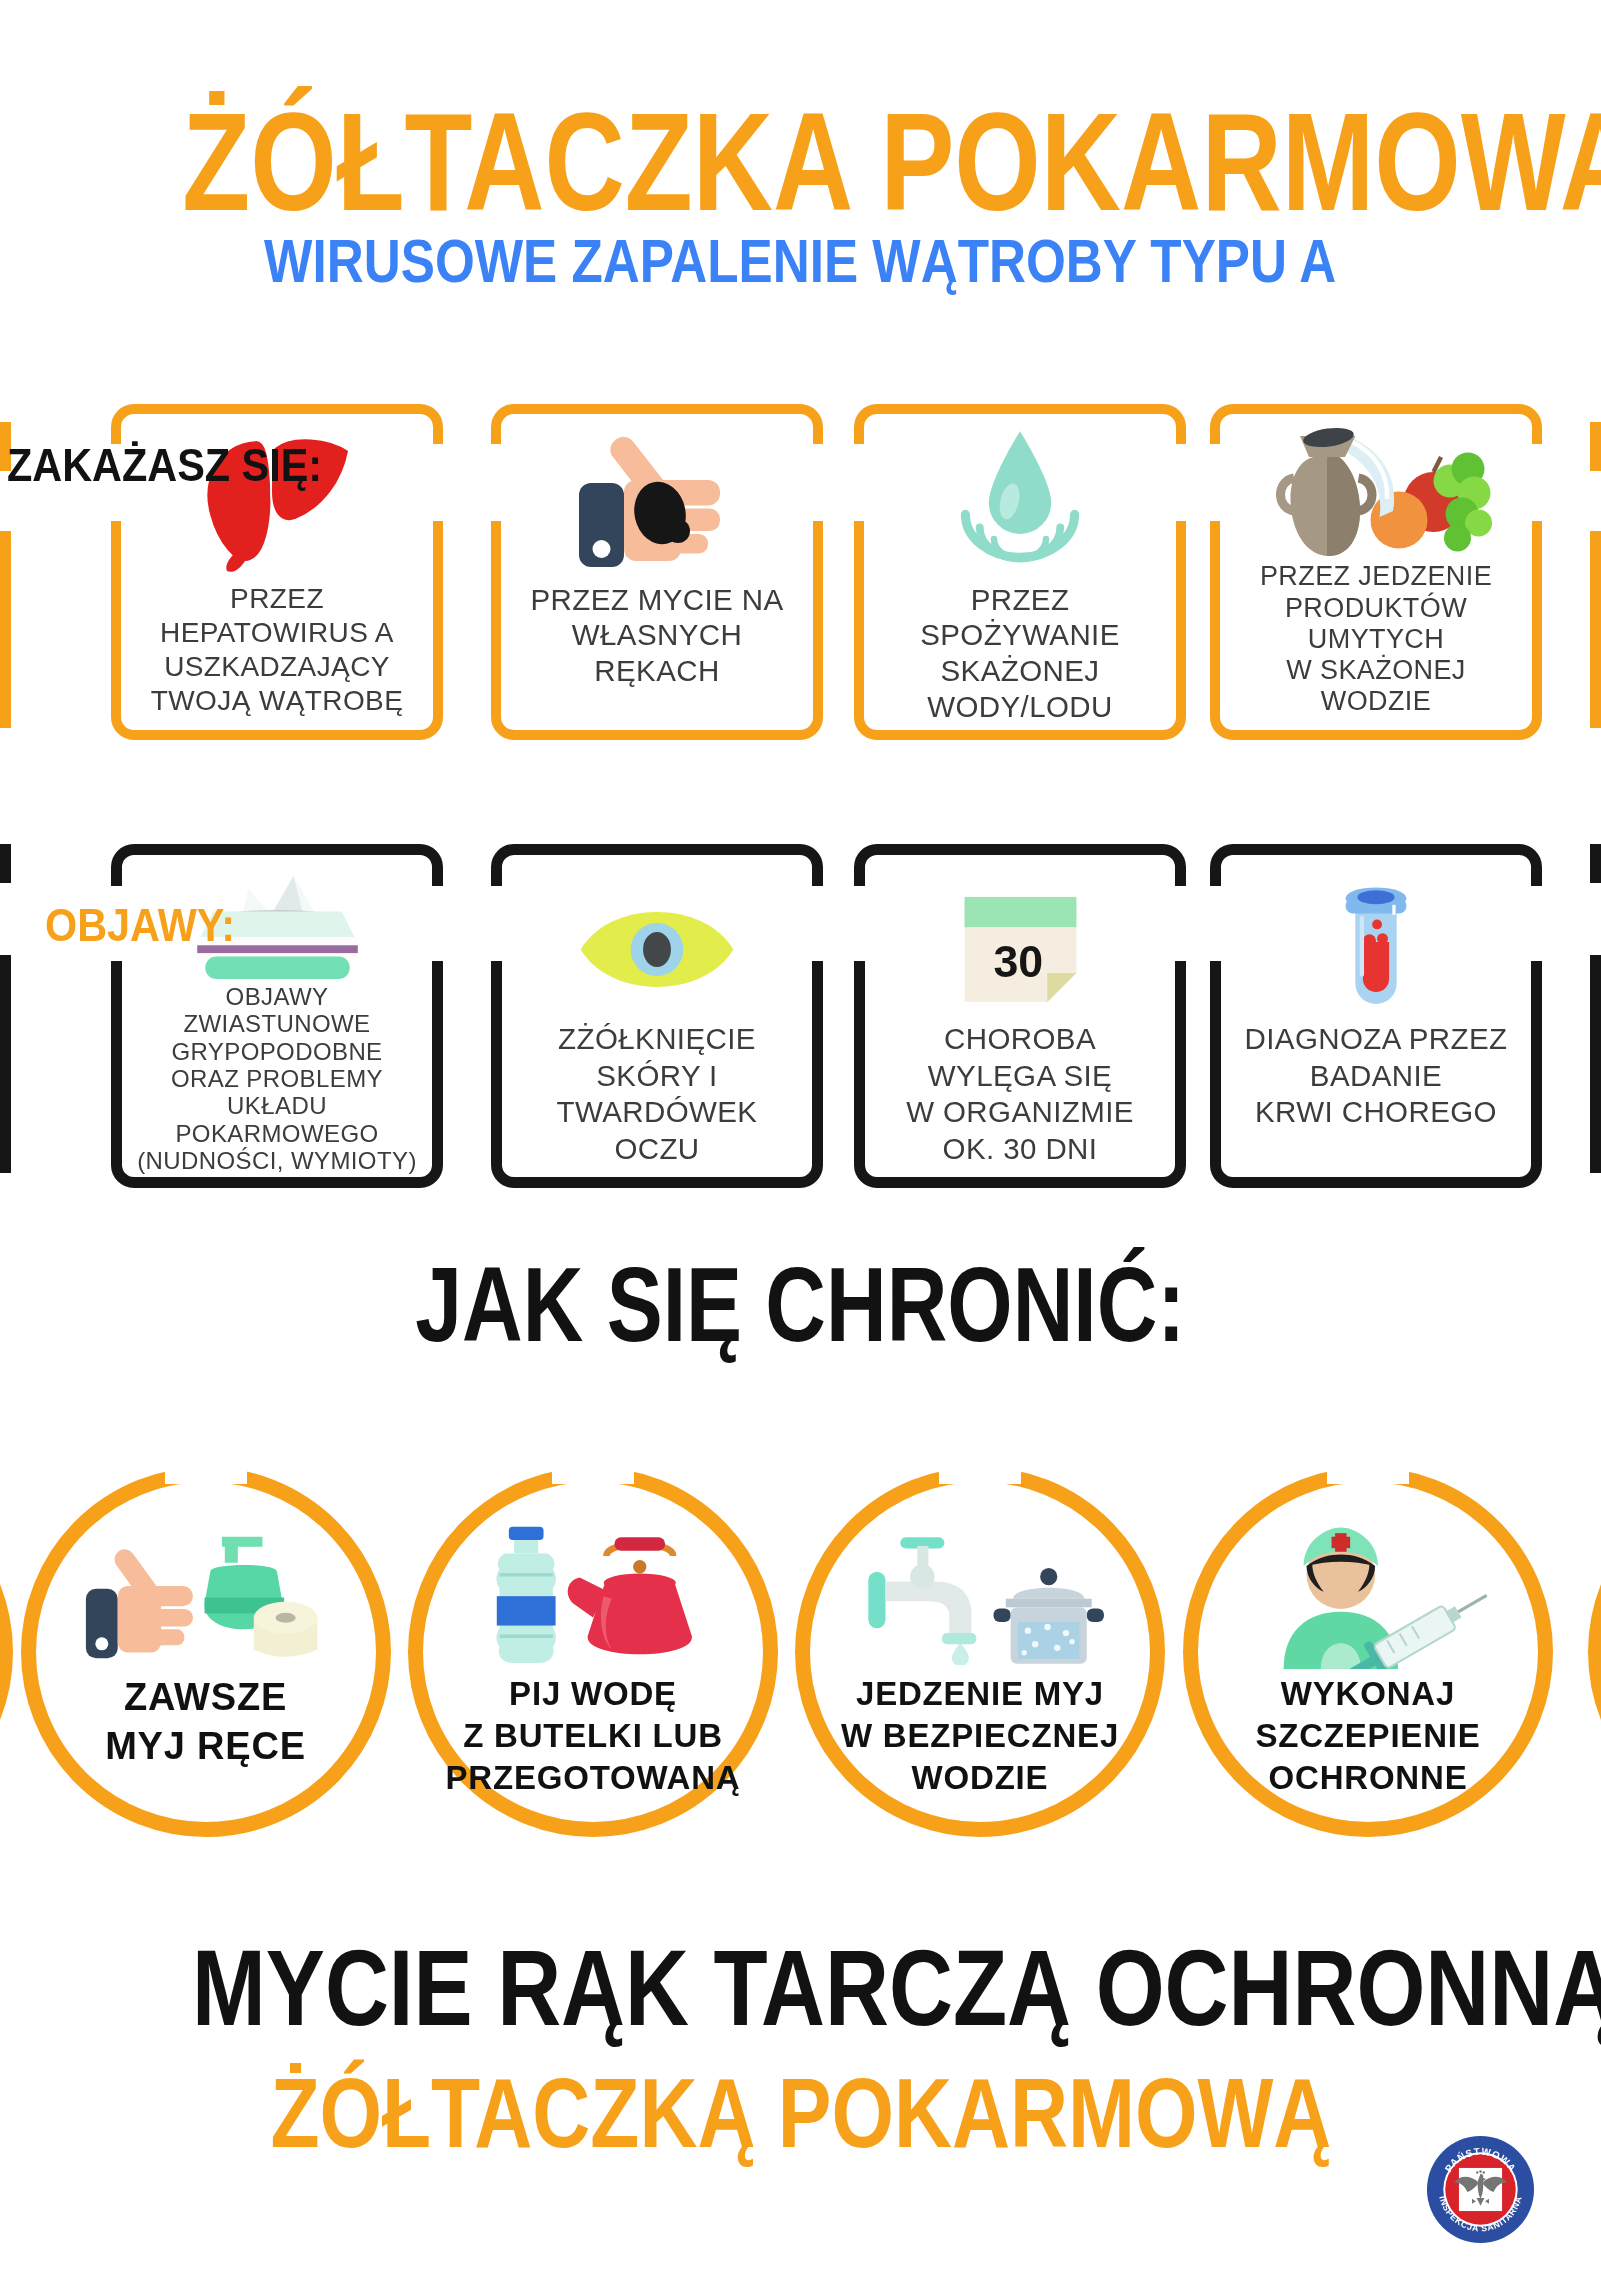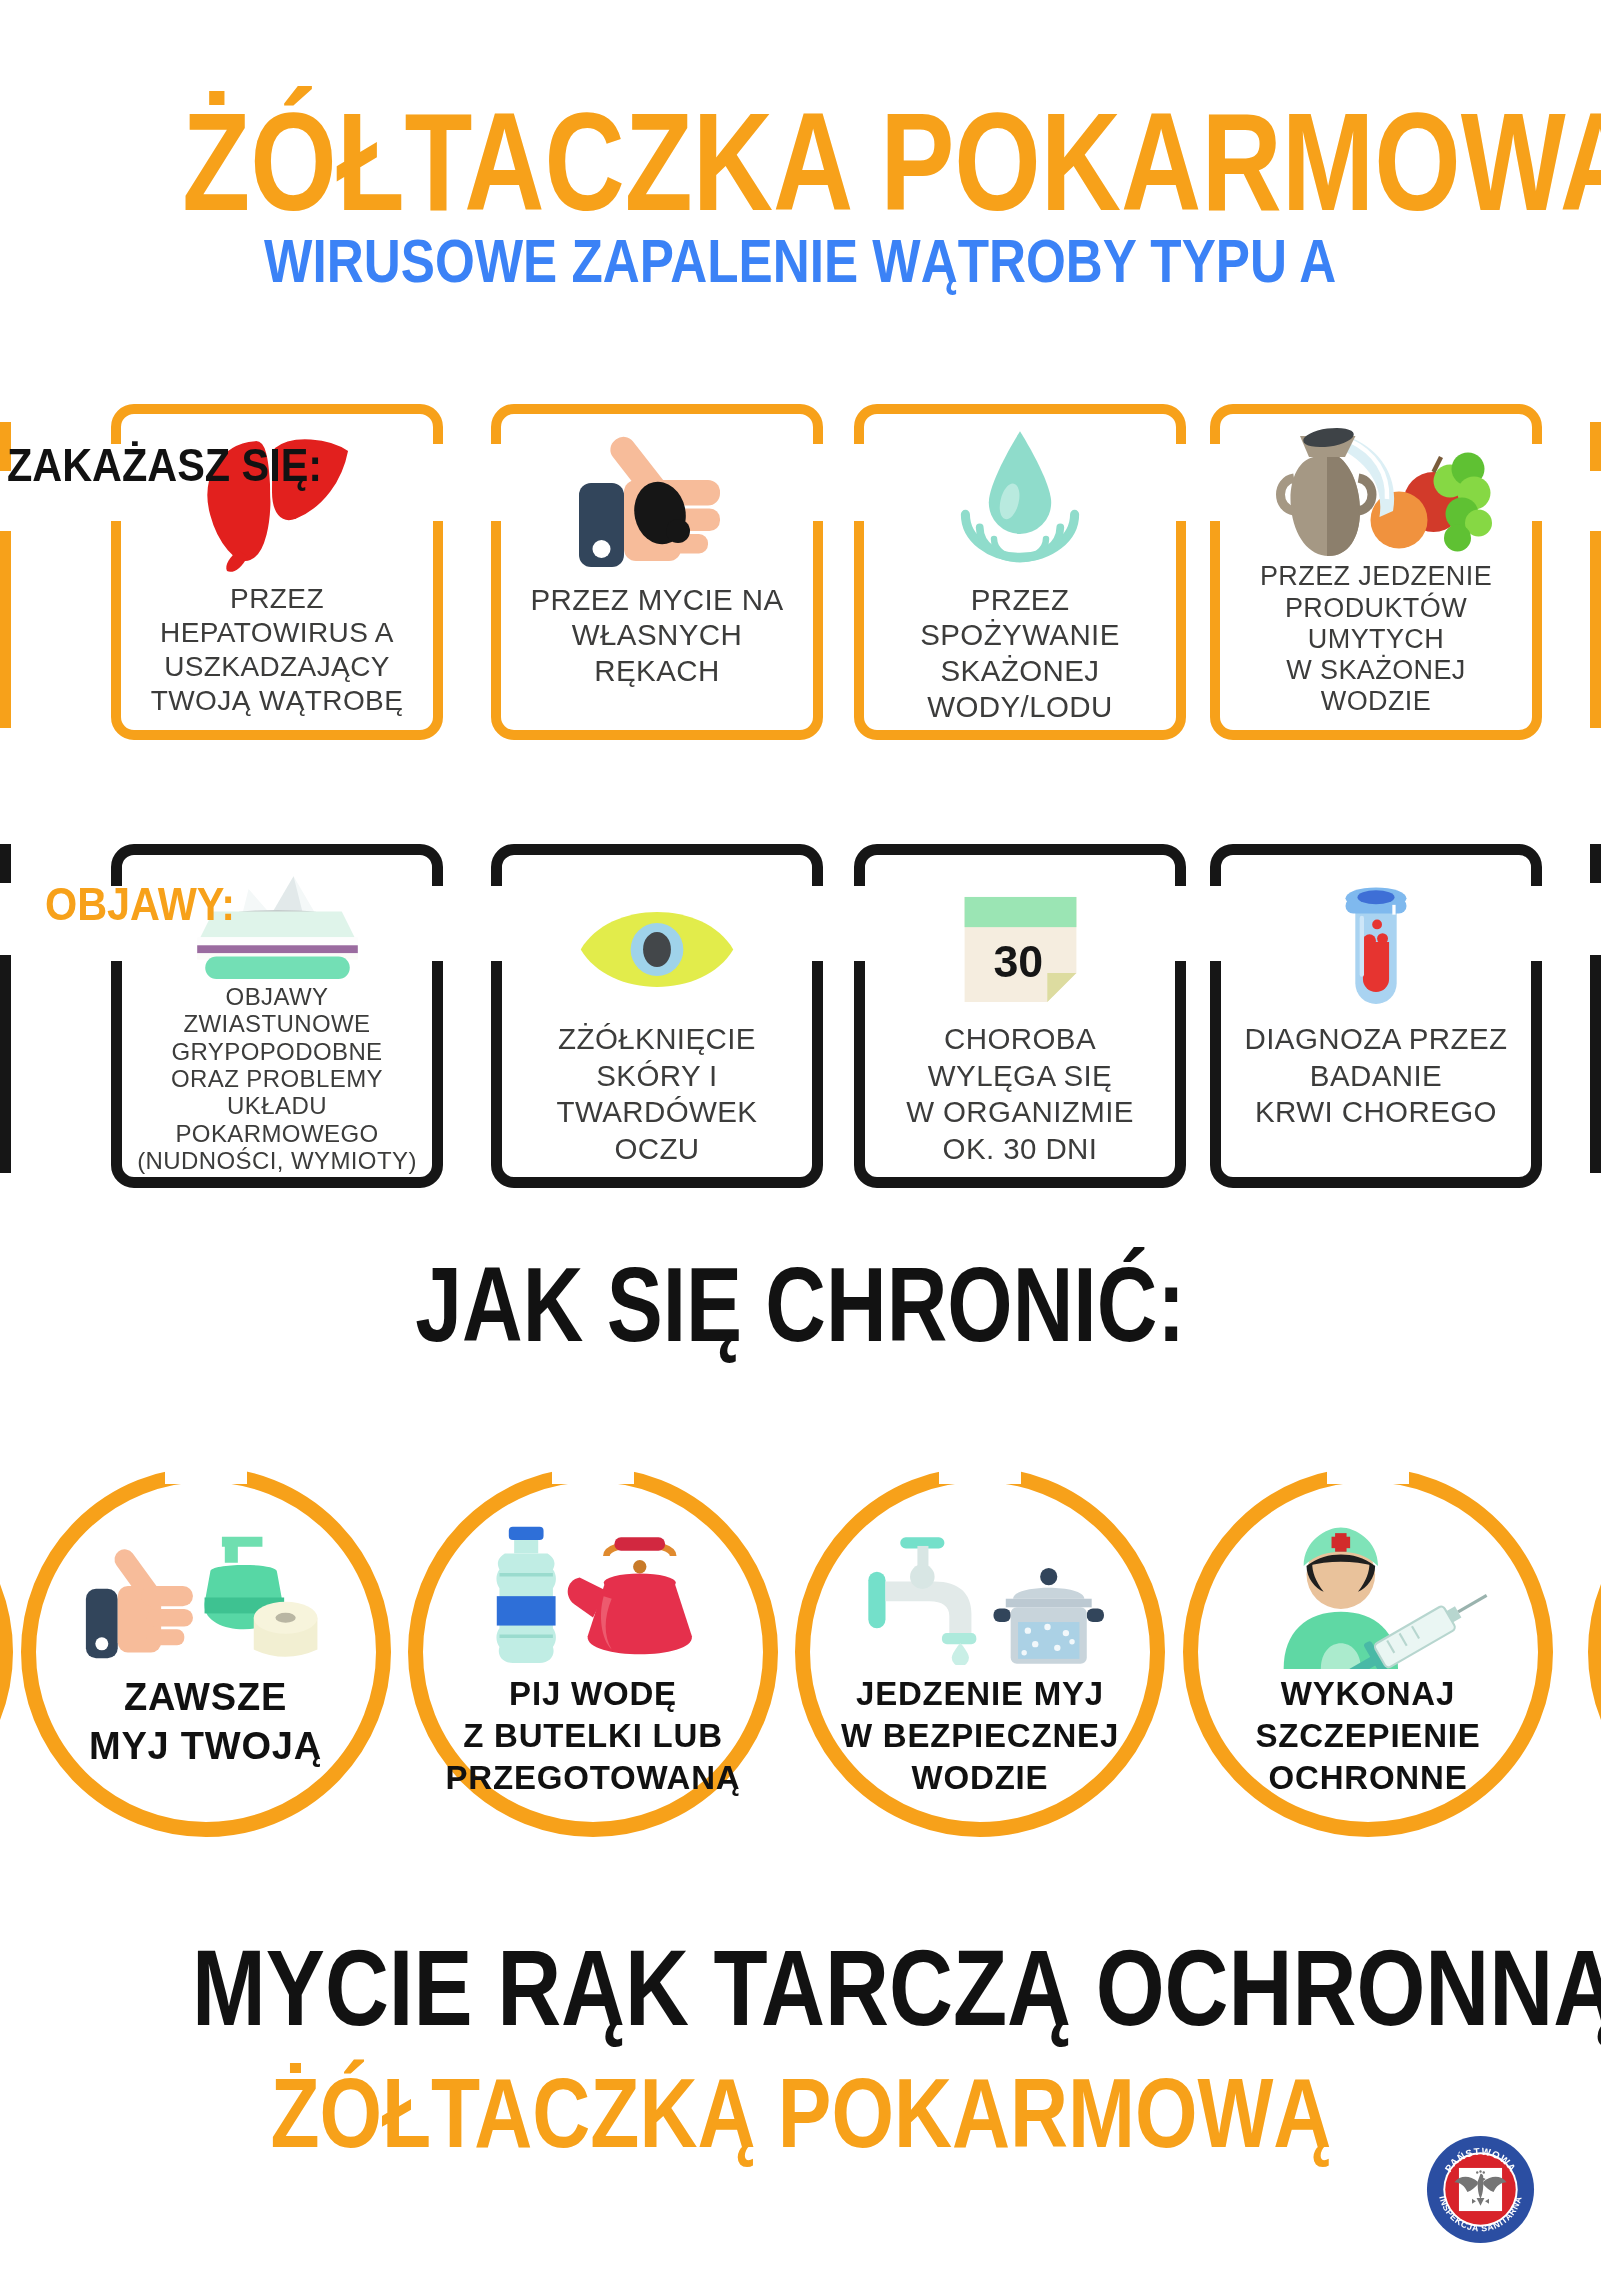--- a/index.html
+++ b/index.html
@@ -44,21 +44,21 @@
   .b3 .icon-area { height:156px; margin-top:11.5px; } .b3 .box-text { font-size:29.5px; line-height:1.22; }
   .b4 .icon-area { height:139px; margin-top:8.2px; } .b4 .box-text { font-size:27px; line-height:1.16; }
   
   .s1 .icon-area { height:115px; margin-top:13px; } .s1 .box-text { font-size:24px; line-height:1.14; }
   .s2 .icon-area { height:143px; margin-top:23px; } .s2 .box-text { font-size:29.5px; line-height:1.24; }
   .s3 .icon-area { height:143px; margin-top:23px; } .s3 .box-text { font-size:29.5px; line-height:1.24; }
   .s4 .icon-area { height:143px; margin-top:23px; } .s4 .box-text { font-size:29.5px; line-height:1.24; }
 
   .sec-label { position:absolute; font-weight:bold; font-size:46px; line-height:1; z-index:5; }
   .label-infect   { left:6.6px;  top:442px;  color:#121212; }
-  .label-symptoms { left:45px; top:881px; color:#F7A11A; }
+  .label-symptoms { left:45px; top:902px; color:#F7A11A; }
 
   
   .edge-seg { position:absolute; width:10.6px; }
   .edge-seg.orange { background:#F7A11A; }
   .edge-seg.black  { background:#161616; }
 
   
   .circle {
     position:absolute; top:1467px; width:370px; height:370px; box-sizing:border-box;
     border:15.6px solid #F7A11A; border-radius:50%;
@@ -285,21 +285,21 @@
         <rect x="44" y="70" width="26" height="11" rx="5" fill="#F7BC9A"></rect>
         <path d="M96,6 L124,6 L124,13 L107,13 L107,24 L98,24 L98,13 L96,13 Z" fill="#6FDFB0"></path>
         <path d="M88,30 C88,24 134,24 134,30 L138,52 C140,76 82,76 84,52 Z" fill="#57D7A5"></path>
         <rect x="84" y="48" width="55" height="11" fill="#3EC291"></rect>
         <path d="M118,62 L162,62 L162,84 Q140,94 118,84 Z" fill="#F2EFD2"></path>
         <ellipse cx="140" cy="62" rx="22" ry="11" fill="#F7F4DC"></ellipse>
         <ellipse cx="140" cy="62" rx="7" ry="3.5" fill="#B9B6A3"></ellipse>
       </svg>
     </div>
     <div class="circle-text">ZAWSZE
-MYJ TWOJĄ</div>
+MYJ RĘCE</div>
   </div>
 
   <div class="circle c2">
     <span class="gapT"></span>
     <div class="icon-area">
       <svg width="262" height="147" viewBox="0 0 180 110">
         <rect x="27" y="2" width="26" height="10" rx="3" fill="#2E6FD8"></rect>
         <rect x="31" y="12" width="18" height="10" fill="#C0EDE4"></rect>
         <path d="M24,22 L56,22 C62,26 62,30 60,34 C63,38 63,44 60,48 L60,78 C63,82 63,88 60,92 C62,98 58,104 50,104 L30,104 C22,104 18,98 20,92 C17,88 17,82 20,78 L20,48 C17,44 17,38 20,34 C18,30 18,26 24,22 Z" fill="#C0EDE4"></path>
         <rect x="18" y="54" width="44" height="22" fill="#2E6FD8"></rect>

